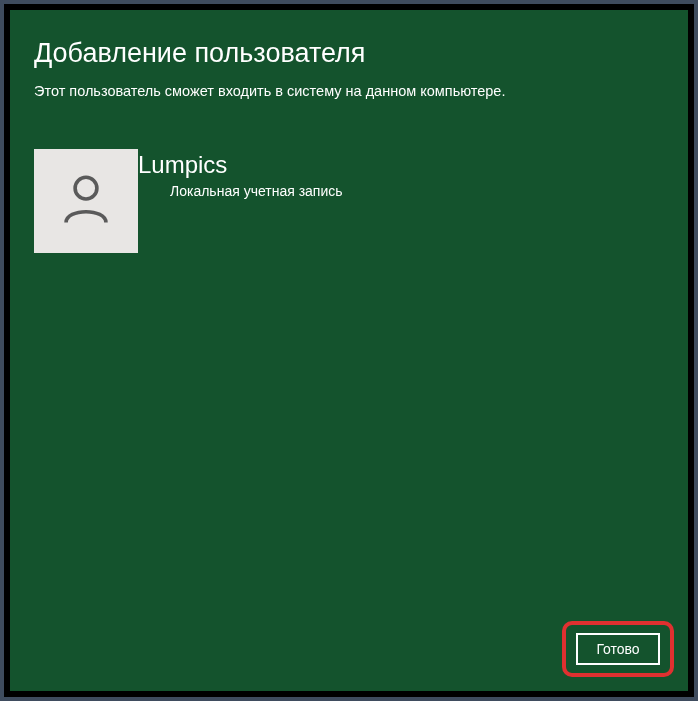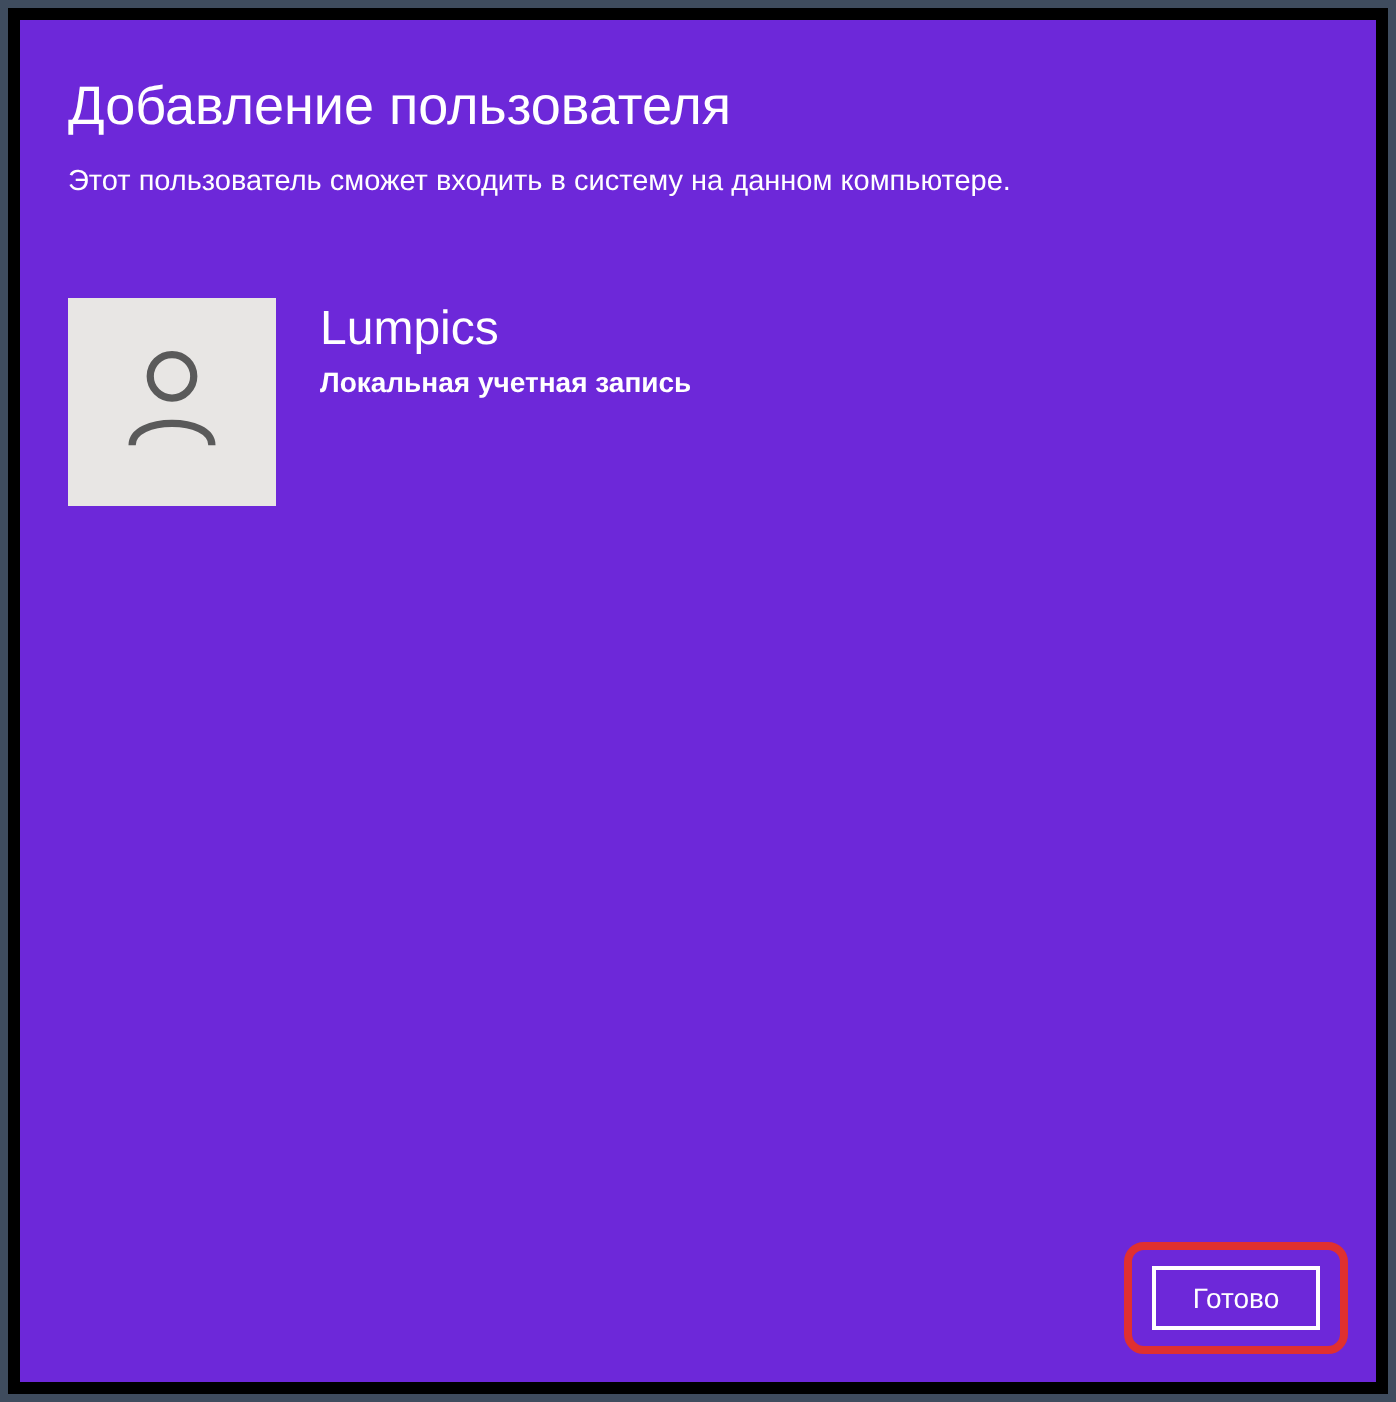--- a/index.html
+++ b/index.html
@@ -14,21 +14,21 @@
       font-family: "Segoe UI", Arial, sans-serif;
       position: relative;
     }
     .outer-frame {
       position: absolute;
       top: 4px;
       left: 4px;
       right: 4px;
       bottom: 4px;
       border: 6px solid #000000;
-      background: #6d28d9;
+      background: #14532d;
     }
     .content-area {
       padding: 28px 24px 20px 24px;
       height: 100%;
       position: relative;
       color: #ffffff;
     }
     .dialog-title {
       font-size: 27px;
       font-weight: 300;
@@ -37,21 +37,20 @@
     }
     .dialog-subtitle {
       font-size: 14.5px;
       font-weight: 400;
       color: #ffffff;
       margin-bottom: 50px;
     }
     .user-row {
       display: flex;
       align-items: flex-start;
-      gap: 22px;
     }
     .avatar-box {
       width: 104px;
       height: 104px;
       background: #e8e6e4;
       display: flex;
       align-items: center;
       justify-content: center;
     }
     .avatar-box svg {
@@ -62,22 +61,23 @@
       padding-top: 2px;
     }
     .user-name {
       font-size: 24px;
       font-weight: 300;
       color: #ffffff;
       margin-bottom: 4px;
     }
     .user-type {
       font-size: 14px;
-      font-weight: 700;
+      font-weight: 400;
       color: #ffffff;
+      margin-left: 32px;
     }
     .button-area {
       position: absolute;
       bottom: 14px;
       right: 14px;
       padding-left: 44px;
     }
     .highlight-box {
       border: 4px solid #e03030;
       border-radius: 10px;

